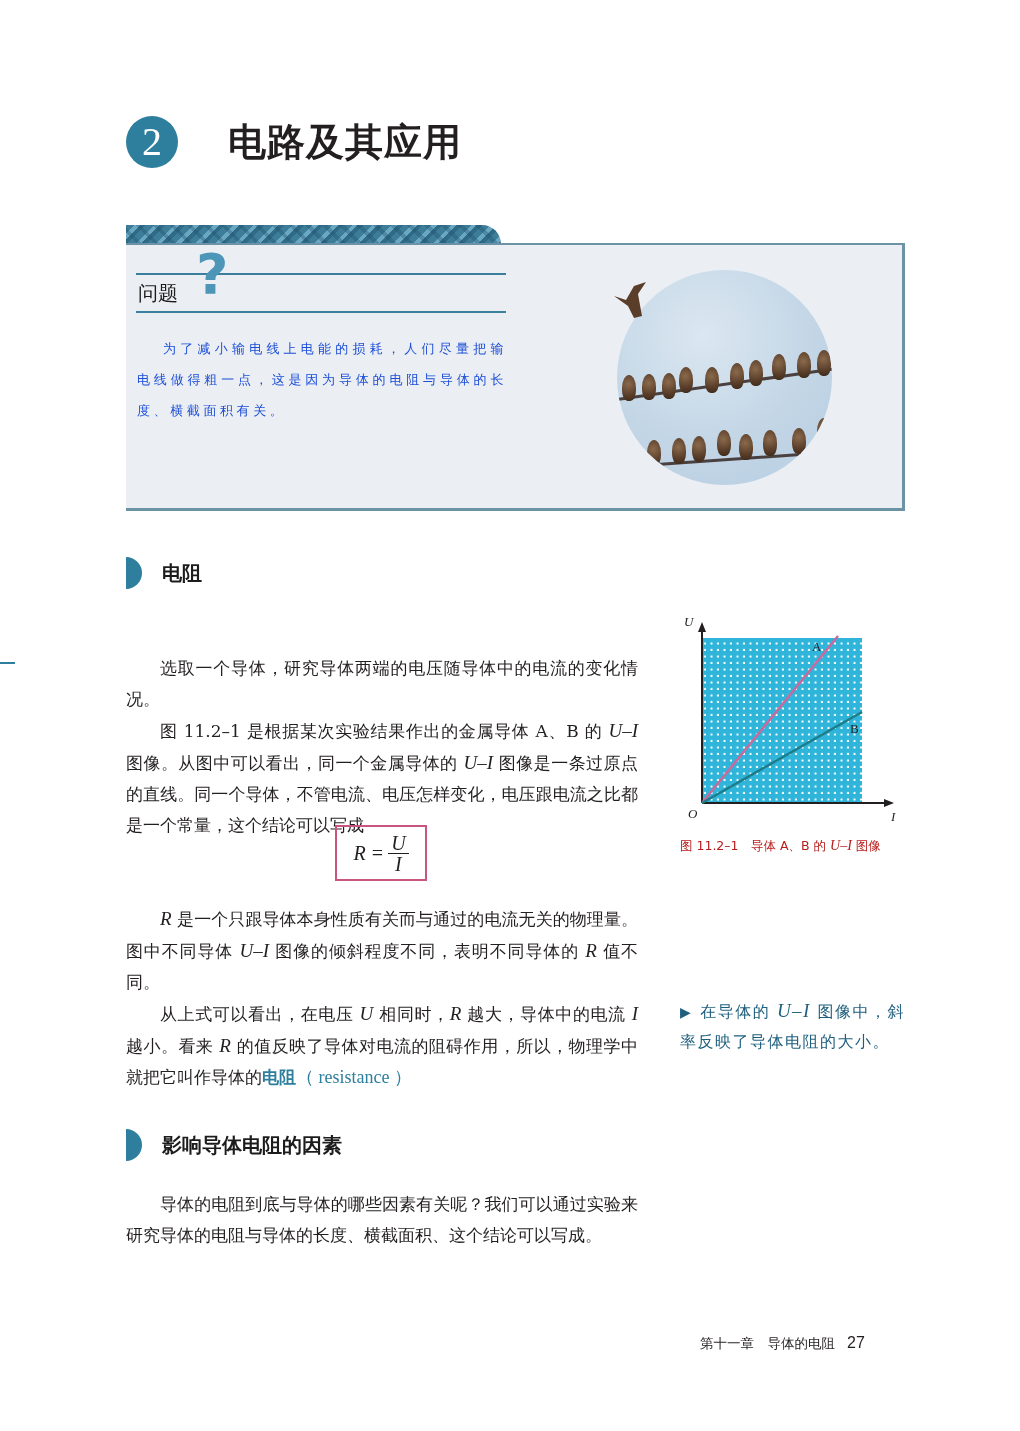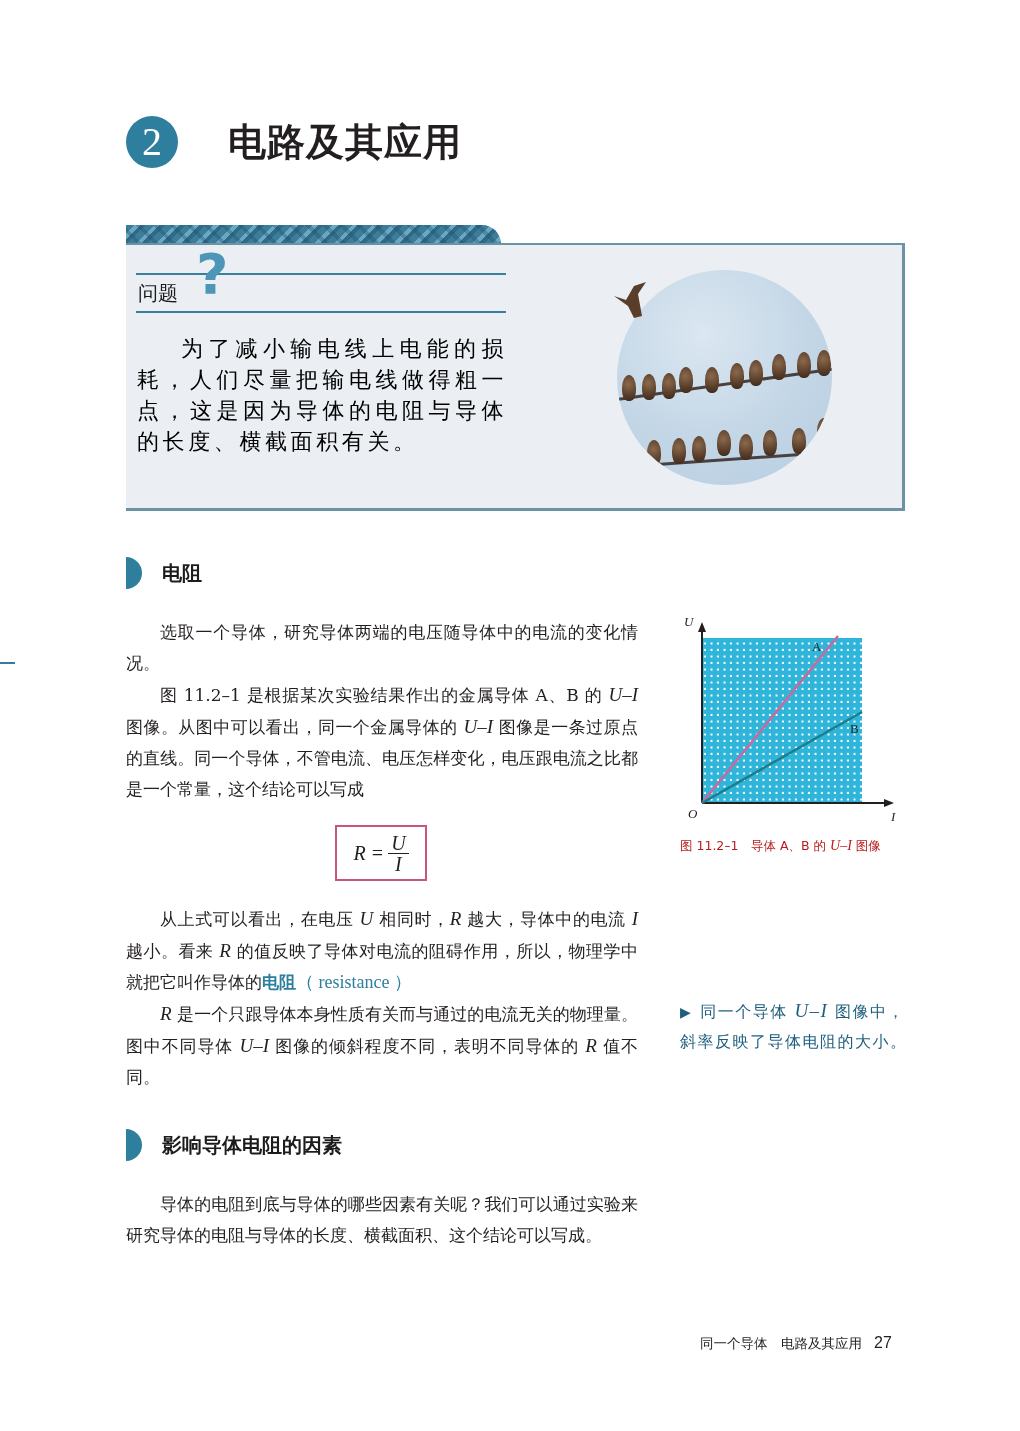--- a/index.html
+++ b/index.html
@@ -18,22 +18,22 @@
   .q-stripe { left:126px; top:225px; width:375px; height:19px;
               background: repeating-linear-gradient(135deg,#3d7d99 0 6px,#6aa7c1 6px 10px,#2f6a86 10px 14px),
                           #3d7d99;
               border-top-right-radius:22px; }
   .q-stripe:after { content:""; position:absolute; inset:0;
               background: repeating-linear-gradient(45deg, rgba(255,255,255,0.0) 0 8px, rgba(30,80,110,0.35) 8px 12px);
               border-top-right-radius:22px; }
   .q-line { height:2px; background:#3a7f9c; }
   .q-label { left:138px; top:280px; font-family:"DejaVu Sans", sans-serif; font-size:20px; color:#1c1c1c; }
   .q-mark { left:196px; top:246px; font-family:"DejaVu Sans", sans-serif; font-weight:bold; font-size:56px; line-height:56px; color:#4d96b8; }
-  .q-text { left:137px; top:333px; width:370px; font-family:"DejaVu Serif", serif; font-size:22px; line-height:31px;
-            letter-spacing:3.6px; color:#000000; text-align:justify; }
+  .q-text { left:137px; top:333px; width:370px; font-family:"DejaVu Serif", serif; font-size:13px; line-height:31px;
+            letter-spacing:3.6px; color:#1d4ed8; text-align:justify; }
   .q-text p { margin:0; }
   .indent { text-indent:2em; }
 
   .photo { left:617px; top:270px; width:215px; height:215px; border-radius:50%; overflow:hidden;
            background: radial-gradient(circle at 40% 30%, #dbe7f1 0%, #c3d6e6 55%, #b6cde1 100%); }
   .wire { position:absolute; height:3px; background:#4a4040; transform-origin:left center; }
   .bird { position:absolute; width:14px; height:26px; border-radius:50% 50% 40% 40%;
           background: radial-gradient(circle at 45% 35%, #8a6a4c 0%, #5a3e2a 60%, #3a2819 100%); }
   .flying-bird { left:612px; top:280px; width:36px; height:40px; }
 
@@ -103,36 +103,36 @@
   <div class="bird" style="left:200px;top:148px;"></div>
 </div>
 <svg class="abs flying-bird" viewBox="0 0 36 40">
   <path d="M2 16 L14 20 L22 6 L34 2 L26 14 L30 36 L22 38 L16 26 Z" fill="#5a3e2a"></path>
 </svg>
 
 <div class="abs sec-h-mark" style="left:126px;top:557px;"></div>
 <div class="abs sec-h" style="left:162px;top:560px;">电阻</div>
 <div class="abs margin-tick"></div>
 
-<div class="abs body-text" style="left:126px;top:617px;">
+<div class="abs body-text" style="left:126px;top:653px;">
   <p class="indent">选取一个导体，研究导体两端的电压随导体中的电流的变化情况。</p>
   <p class="indent"><span>图 11.2–1 是根据某次实验结果作出的金属导体 A、B 的 </span><span class="var">U–I</span><span> 图像。从图中可以看出，同一个金属导体的 </span><span class="var">U–I</span><span> 图像是一条过原点的直线。同一个导体，不管电流、电压怎样变化，电压跟电流之比都是一个常量，这个结论可以写成</span></p>
 </div>
 
 <div class="abs formula">
   <span>R =</span>
   <span class="frac">
     <span class="num">U</span>
     <span class="den">I</span>
   </span>
 </div>
 
 <div class="abs body-text" style="left:126px;top:903px;">
+  <p class="indent"><span class="var">R</span><span> 是一个只跟导体本身性质有关而与通过的电流无关的物理量。图中不同导体 </span><span class="var">U–I</span><span> 图像的倾斜程度不同，表明不同导体的 </span><span class="var">R</span><span> 值不同。</span></p>
   <p class="indent"><span>从上式可以看出，在电压 </span><span class="var">U</span><span> 相同时，</span><span class="var">R</span><span> 越大，导体中的电流 </span><span class="var">I</span><span> 越小。看来 </span><span class="var">R</span><span> 的值反映了导体对电流的阻碍作用，所以，物理学中就把它叫作导体的</span><span class="term">电阻</span><span class="term-en">（ resistance ）</span></p>
-  <p class="indent"><span class="var">R</span><span> 是一个只跟导体本身性质有关而与通过的电流无关的物理量。图中不同导体 </span><span class="var">U–I</span><span> 图像的倾斜程度不同，表明不同导体的 </span><span class="var">R</span><span> 值不同。</span></p>
 </div>
 
 <svg class="abs chart" viewBox="0 0 230 210">
   <defs>
     <pattern id="grid" width="6.5" height="6.5" patternUnits="userSpaceOnUse">
       <rect width="6.5" height="6.5" fill="#ffffff"></rect>
       <rect width="6.5" height="4.5" fill="#2fb5da"></rect>
       <rect width="4.5" height="6.5" fill="#2fb5da"></rect>
       <rect x="0" y="0" width="4.5" height="4.5" fill="#ffffff" opacity="0"></rect>
     </pattern>
@@ -145,21 +145,21 @@
   <line x1="22" y1="191" x2="158" y2="24" stroke="#c86a9e" stroke-width="2.5"></line>
   <line x1="22" y1="191" x2="182" y2="100" stroke="#1d7d8a" stroke-width="2.5"></line>
   <text x="4" y="14" font-family="Liberation Serif, serif" font-style="italic" font-size="13" fill="#231f20">U</text>
   <text x="211" y="209" font-family="Liberation Serif, serif" font-style="italic" font-size="13" fill="#231f20">I</text>
   <text x="8" y="206" font-family="Liberation Serif, serif" font-style="italic" font-size="13" fill="#231f20">O</text>
   <text x="132" y="39" font-family="Liberation Serif, serif" font-size="13" fill="#231f20">A</text>
   <text x="170" y="121" font-family="Liberation Serif, serif" font-size="13" fill="#231f20">B</text>
 </svg>
 <div class="abs caption"><span>图 11.2–1　导体 A、B 的 </span><span class="var" style="font-size:14px">U–I</span><span> 图像</span></div>
 
-<div class="abs side-note"><span class="tri">▶</span><span>同一个导体 </span><span class="var">U–I</span><span> 图像中，斜率反映了导体电阻的大小。</span></div>
+<div class="abs side-note"><span class="tri">▶</span><span>在导体的 </span><span class="var">U–I</span><span> 图像中，斜率反映了导体电阻的大小。</span></div>
 
 <div class="abs sec-h-mark" style="left:126px;top:1129px;"></div>
 <div class="abs sec-h" style="left:162px;top:1132px;">影响导体电阻的因素</div>
 <div class="abs body-text" style="left:126px;top:1189px;">
   <p class="indent">导体的电阻到底与导体的哪些因素有关呢？我们可以通过实验来研究导体的电阻与导体的长度、横截面积、这个结论可以写成。</p>
 </div>
 
-<div class="abs footer"><span>同一个导体　电路及其应用</span><span class="pg">27</span></div>
+<div class="abs footer"><span>第十一章　导体的电阻</span><span class="pg">27</span></div>
 
 </body></html>

